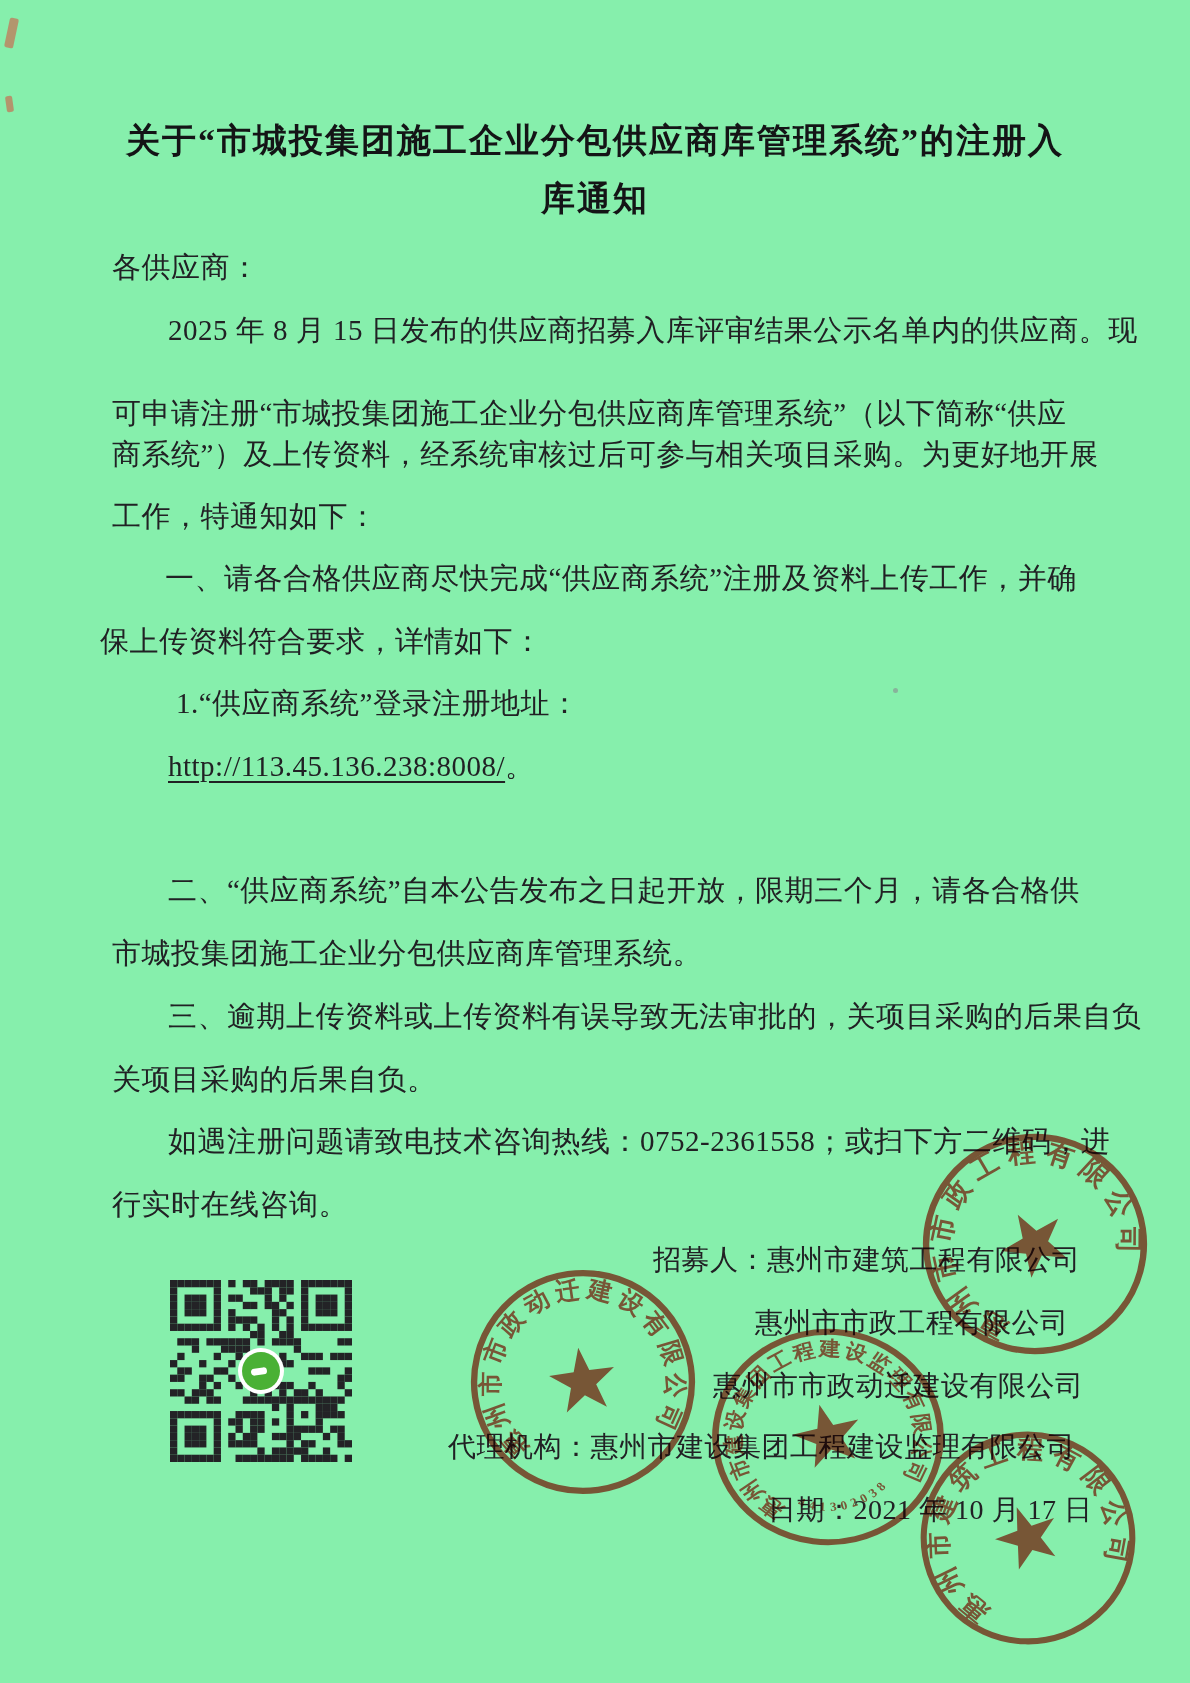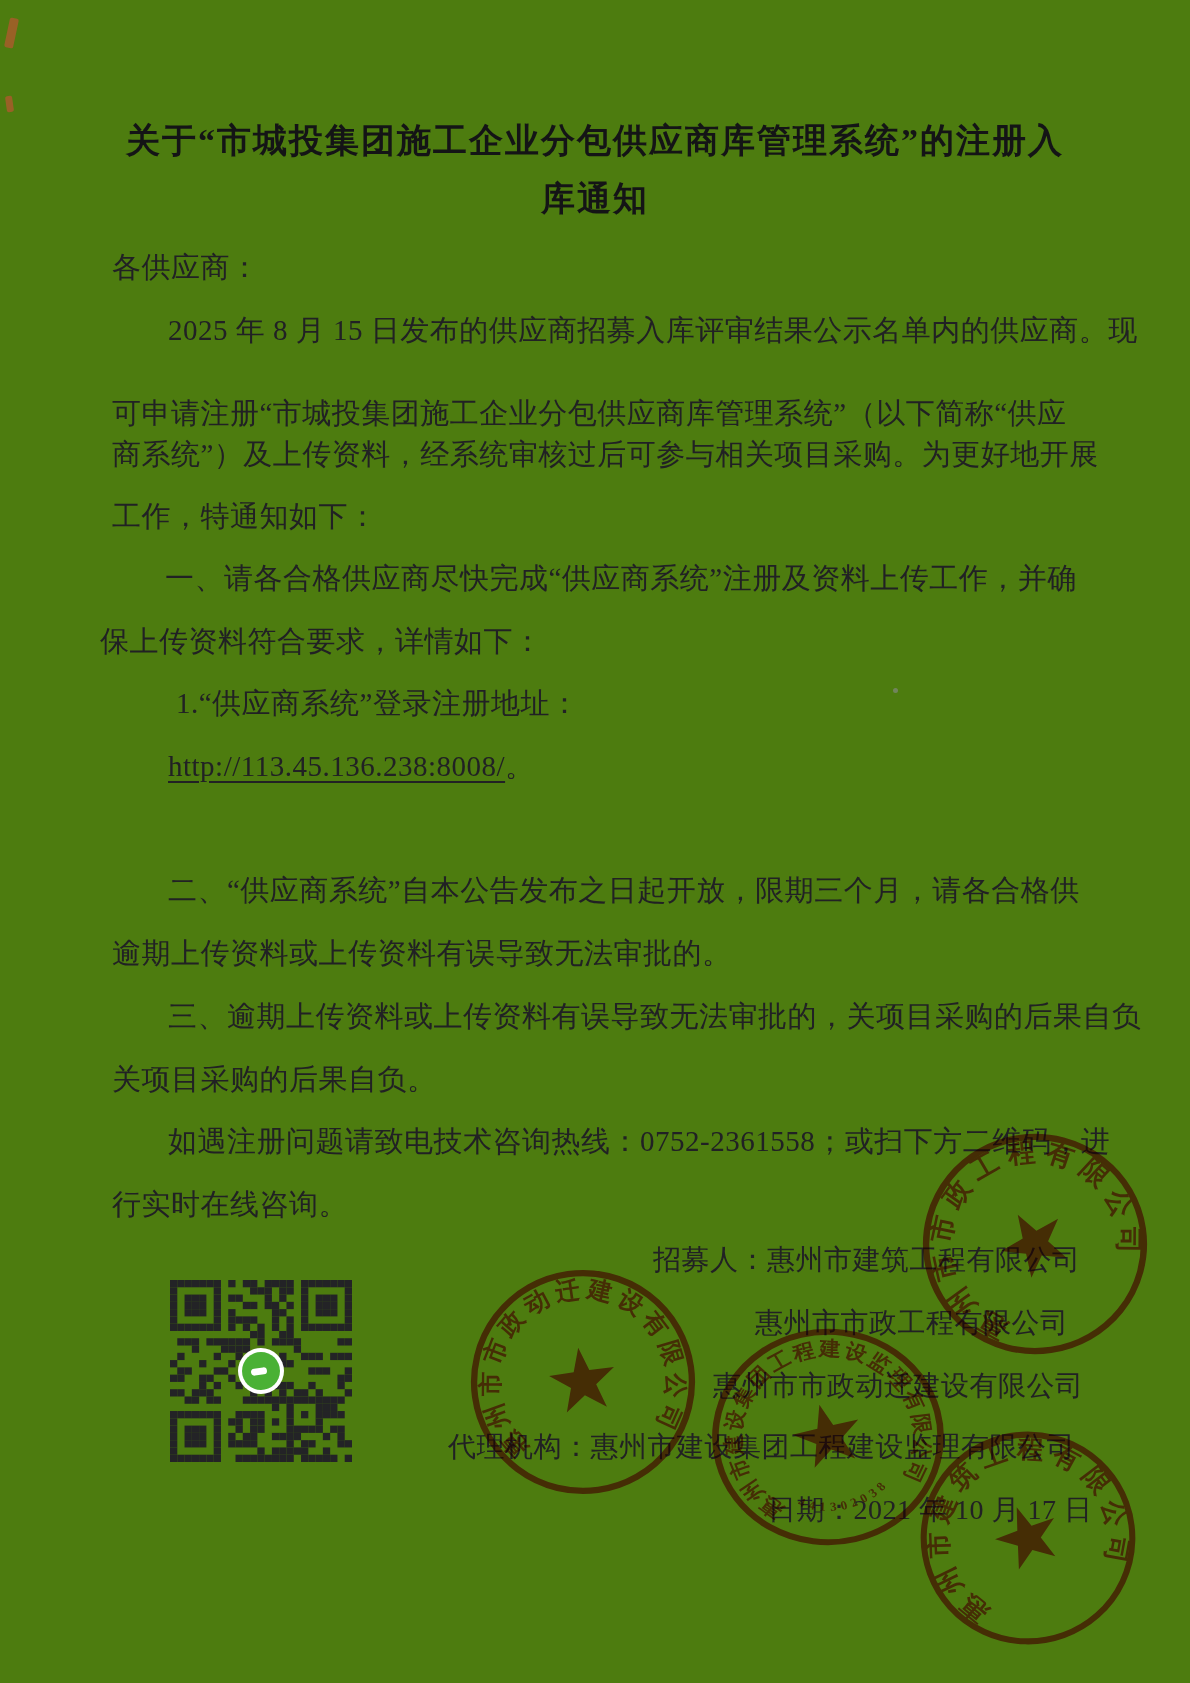--- a/index.html
+++ b/index.html
@@ -1,18 +1,18 @@
 <!DOCTYPE html>
 <html><head>
 <meta charset="utf-8">
 <style>
   html,body{margin:0;padding:0;background:#e8e8ea;}
   .page{
     position:relative;width:1190px;height:1683px;margin:0 auto;
-    background:#4d7c0f;overflow:hidden;
+    background:#86efac;overflow:hidden;
     font-family:"Liberation Serif","DejaVu Serif",serif;
     color:#1d1d20;
   }
   .title{
     position:absolute;left:0;width:100%;text-align:center;
     font-size:34px;font-weight:600;letter-spacing:2px;color:#141416;
     white-space:nowrap;
   }
   .bl{
     position:absolute;font-size:29px;line-height:34px;white-space:nowrap;
@@ -69,21 +69,21 @@
   <div class="bl" style="left:112px;top:375px;margin-top:21px;">可申请注册“市城投集团施工企业分包供应商库管理系统”（以下简称“供应</div>
   <div class="bl" style="left:112px;top:437px;">商系统”）及上传资料，经系统审核过后可参与相关项目采购。为更好地开展</div>
   <div class="bl" style="left:112px;top:499px;">工作，特通知如下：</div>
   <div class="bl" style="left:165px;top:561px;">一、请各合格供应商尽快完成“供应商系统”注册及资料上传工作，并确</div>
   <div class="bl" style="left:100px;top:624px;">保上传资料符合要求，详情如下：</div>
   <div class="bl" style="left:168px;top:686px;margin-left:8px;">1.“供应商系统”登录注册地址：</div>
   <div class="bl" style="left:168px;top:749px;">
     <span class="url">http://113.45.136.238:8008/</span><span>。</span>
   </div>
   <div class="bl" style="left:168px;top:873px;">二、“供应商系统”自本公告发布之日起开放，限期三个月，请各合格供</div>
-  <div class="bl" style="left:112px;top:936px;">逾期上传资料或上传资料有误导致无法审批的。</div>
+  <div class="bl" style="left:112px;top:936px;">市城投集团施工企业分包供应商库管理系统。</div>
   <div class="bl" style="left:168px;top:999px;">三、逾期上传资料或上传资料有误导致无法审批的，关项目采购的后果自负</div>
   <div class="bl" style="left:112px;top:1062px;">关项目采购的后果自负。</div>
   <div class="bl" style="left:168px;top:1124px;">如遇注册问题请致电技术咨询热线：0752-2361558；或扫下方二维码，进</div>
   <div class="bl" style="left:112px;top:1187px;">行实时在线咨询。</div>
 
   <div class="sig" style="left:653px;top:1243px;">招募人：惠州市建筑工程有限公司</div>
   <div class="sig" style="left:755px;top:1306px;">惠州市市政工程有限公司</div>
   <div class="sig" style="left:713px;top:1369px;">惠州市市政动迁建设有限公司</div>
   <div class="sig" style="left:448px;top:1430px;">代理机构：惠州市建设集团工程建设监理有限公司</div>
   <div class="sig" style="left:768px;top:1493px;">日期：2021 年 10 月 17 日</div>

